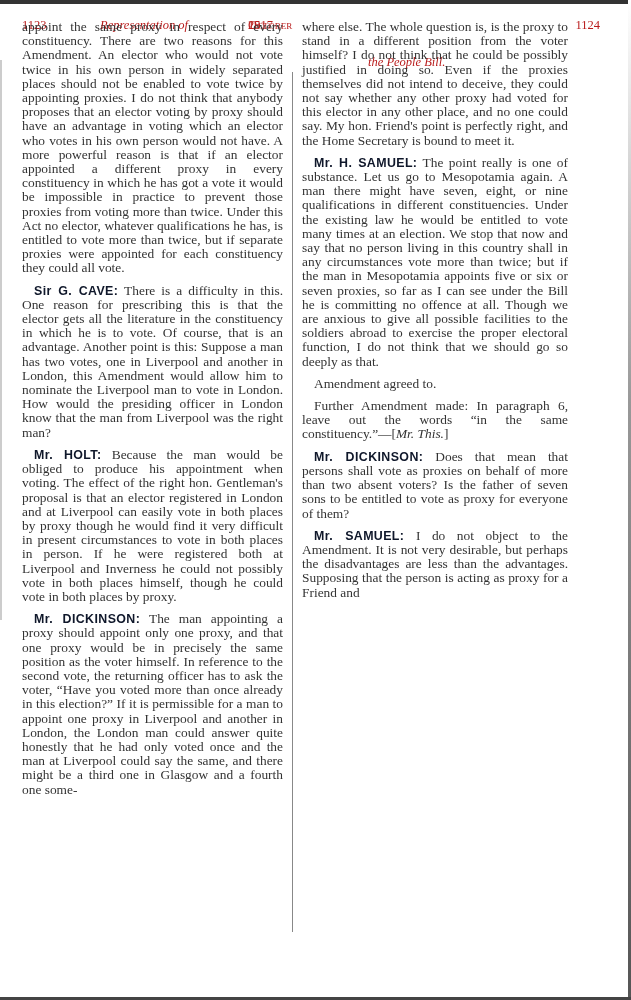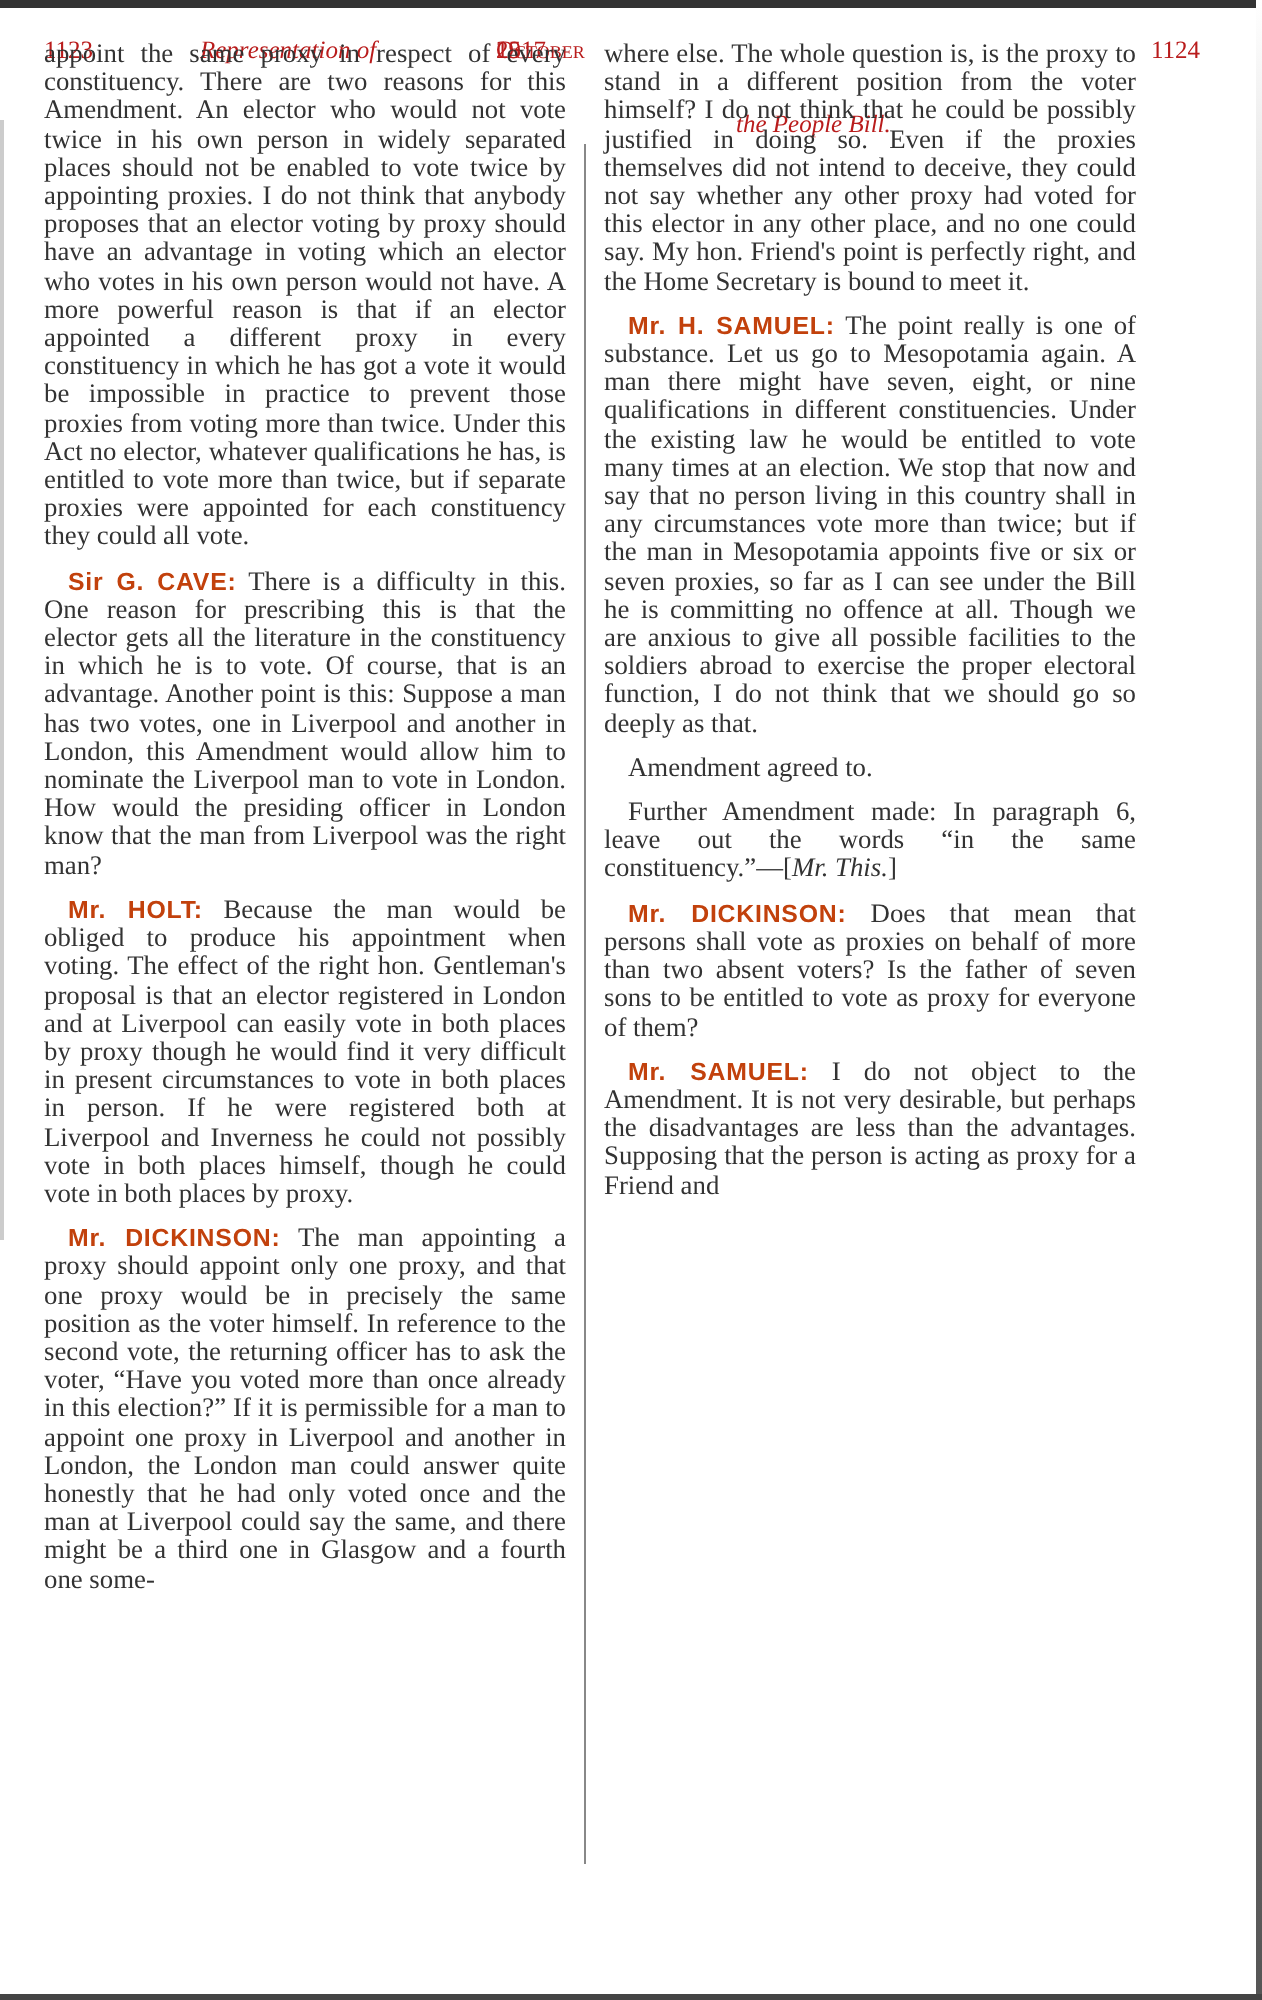--- a/index.html
+++ b/index.html
@@ -33,21 +33,21 @@
     text-align: justify; color: #333;
   }
   .col-left { left: 22px; width: 261px; }
   .col-right { left: 302px; width: 266px; }
   .divider { position: absolute; left: 292px; top: 72px; width: 1px; height: 860px; background: #888; }
 
   .col p { margin: 0 0 8px 0; text-indent: 0; }
   .col p.indent { text-indent: 12px; }
   .speaker {
     font-family: "Liberation Sans", sans-serif; font-weight: bold;
-    font-size: 12.4px; letter-spacing: 0.4px; color: #c2410c;
+    font-size: 12.4px; letter-spacing: 0.4px; color: #0f172a;
   }
   .em { font-style: italic; }
 </style>
 </head>
 <body>
 
 <div class="frame-top"></div>
 <div class="frame-right"></div>
 <div class="frame-bottom"></div>
 <div class="frame-left"></div>

